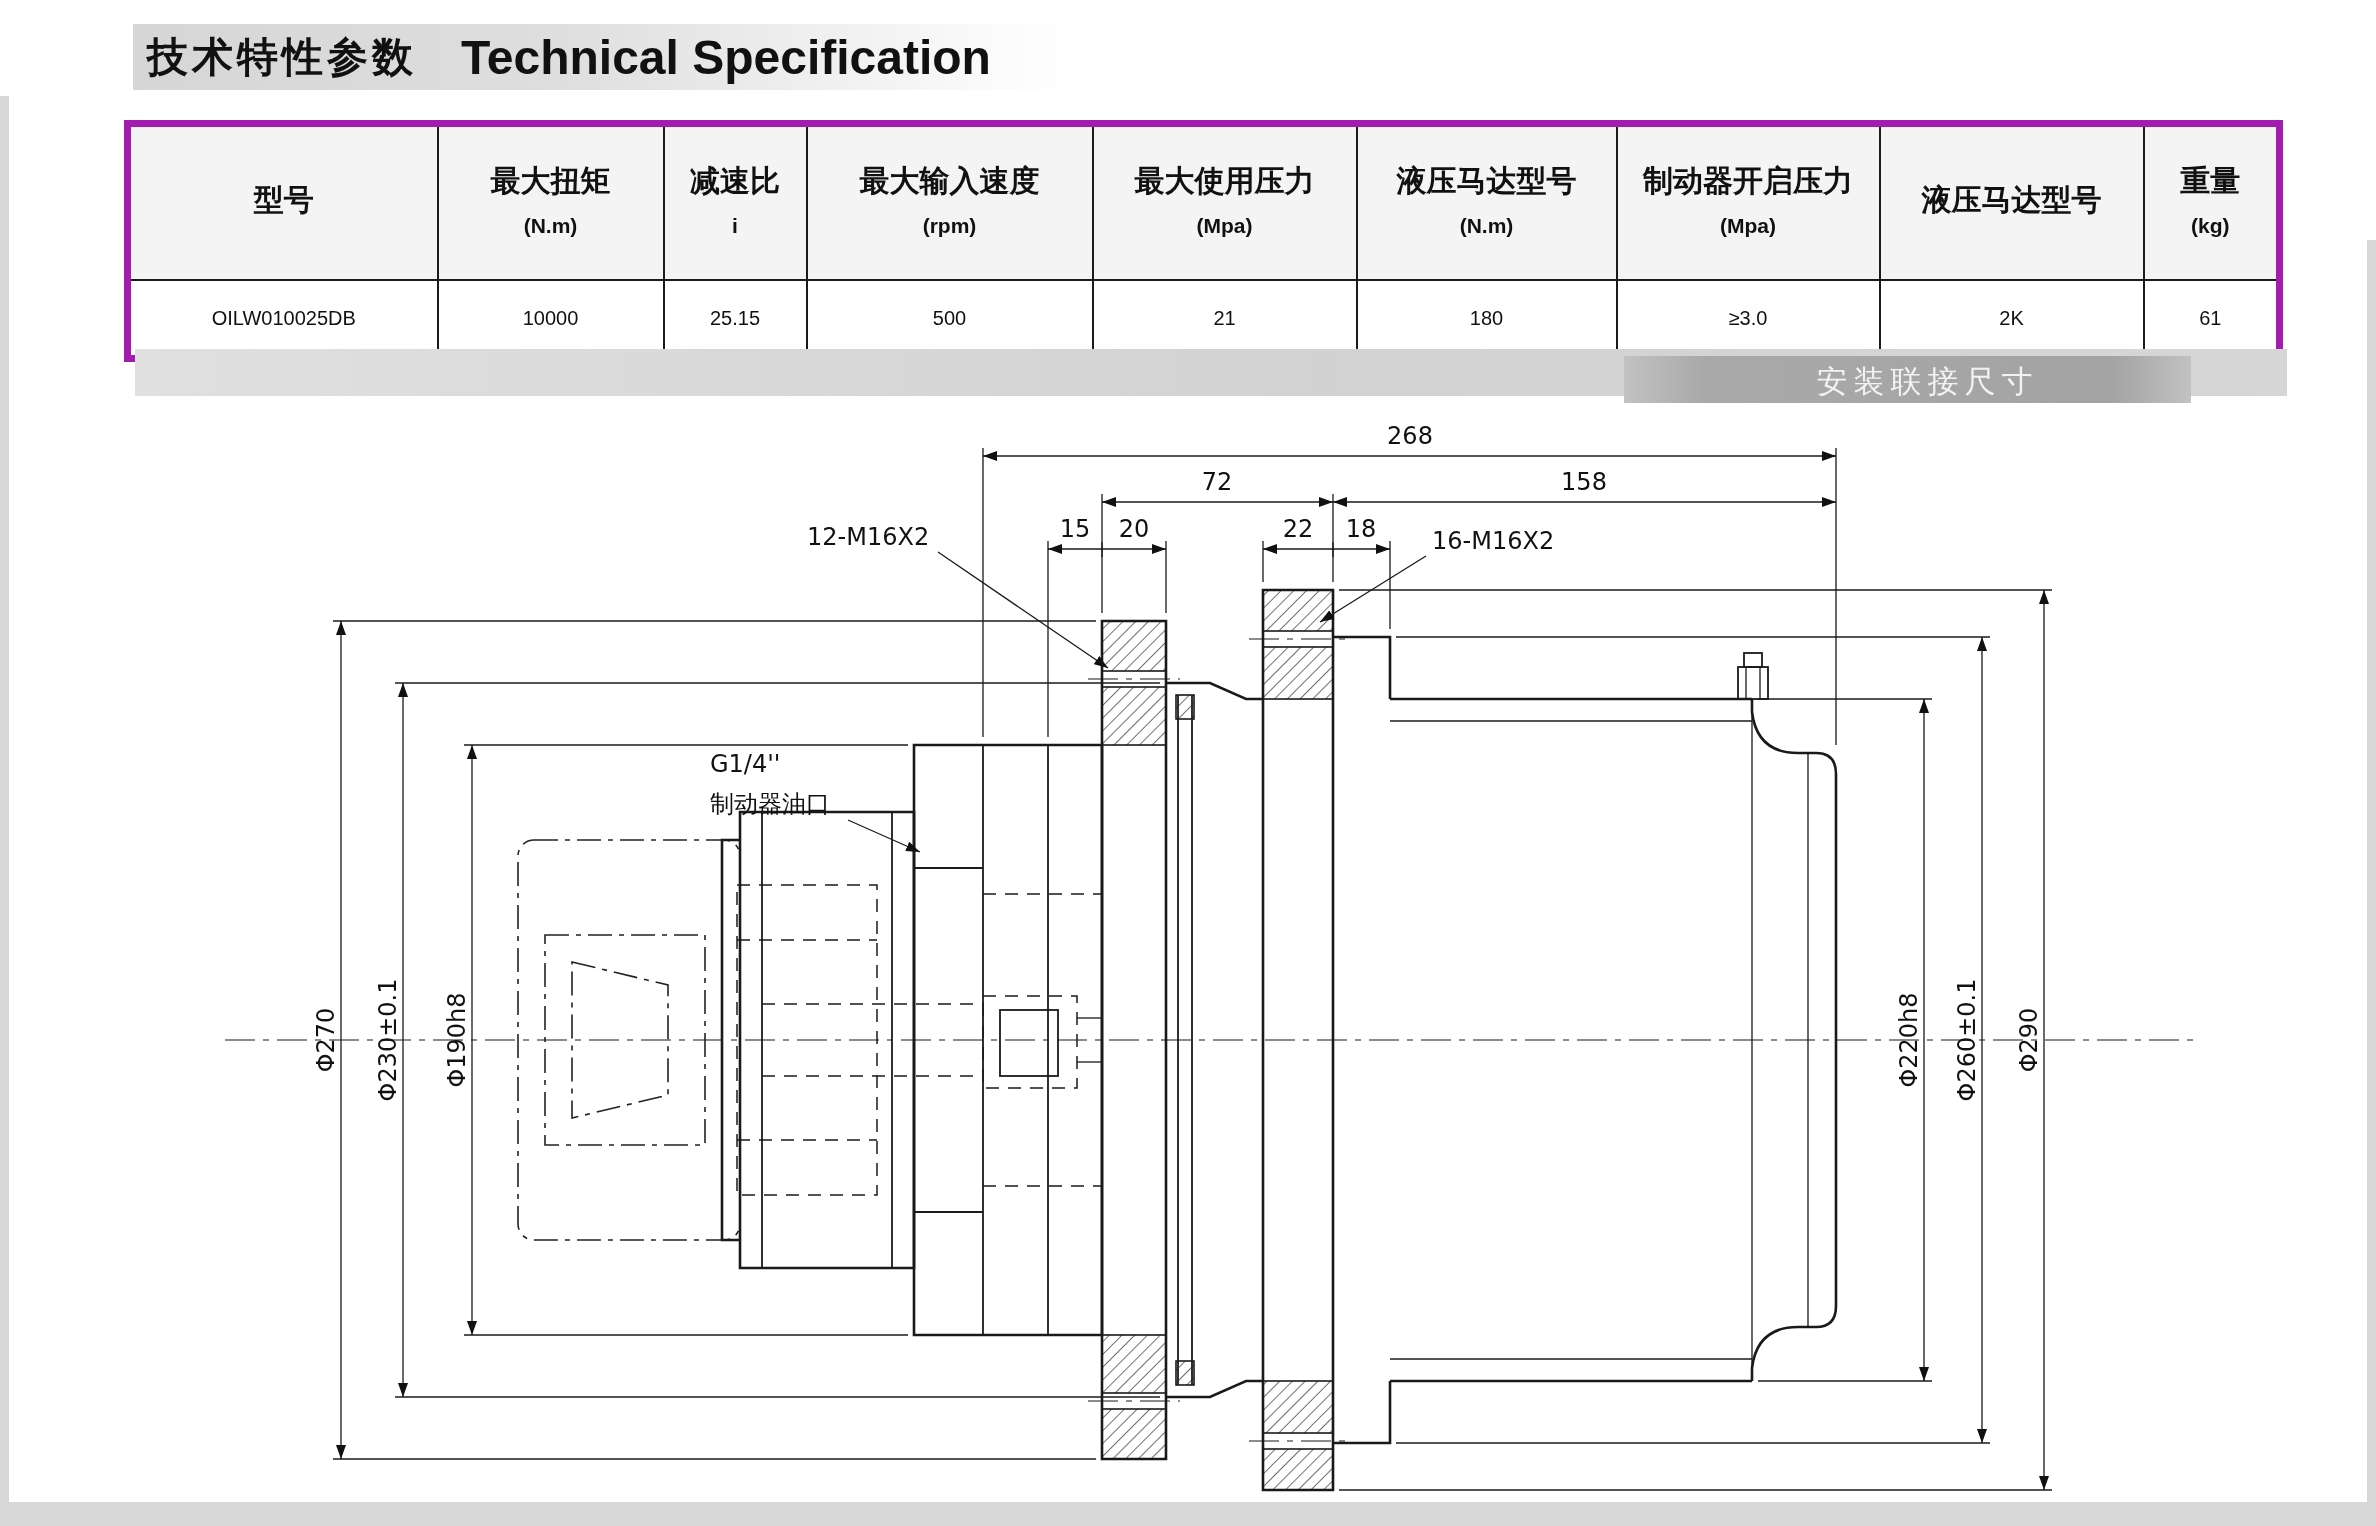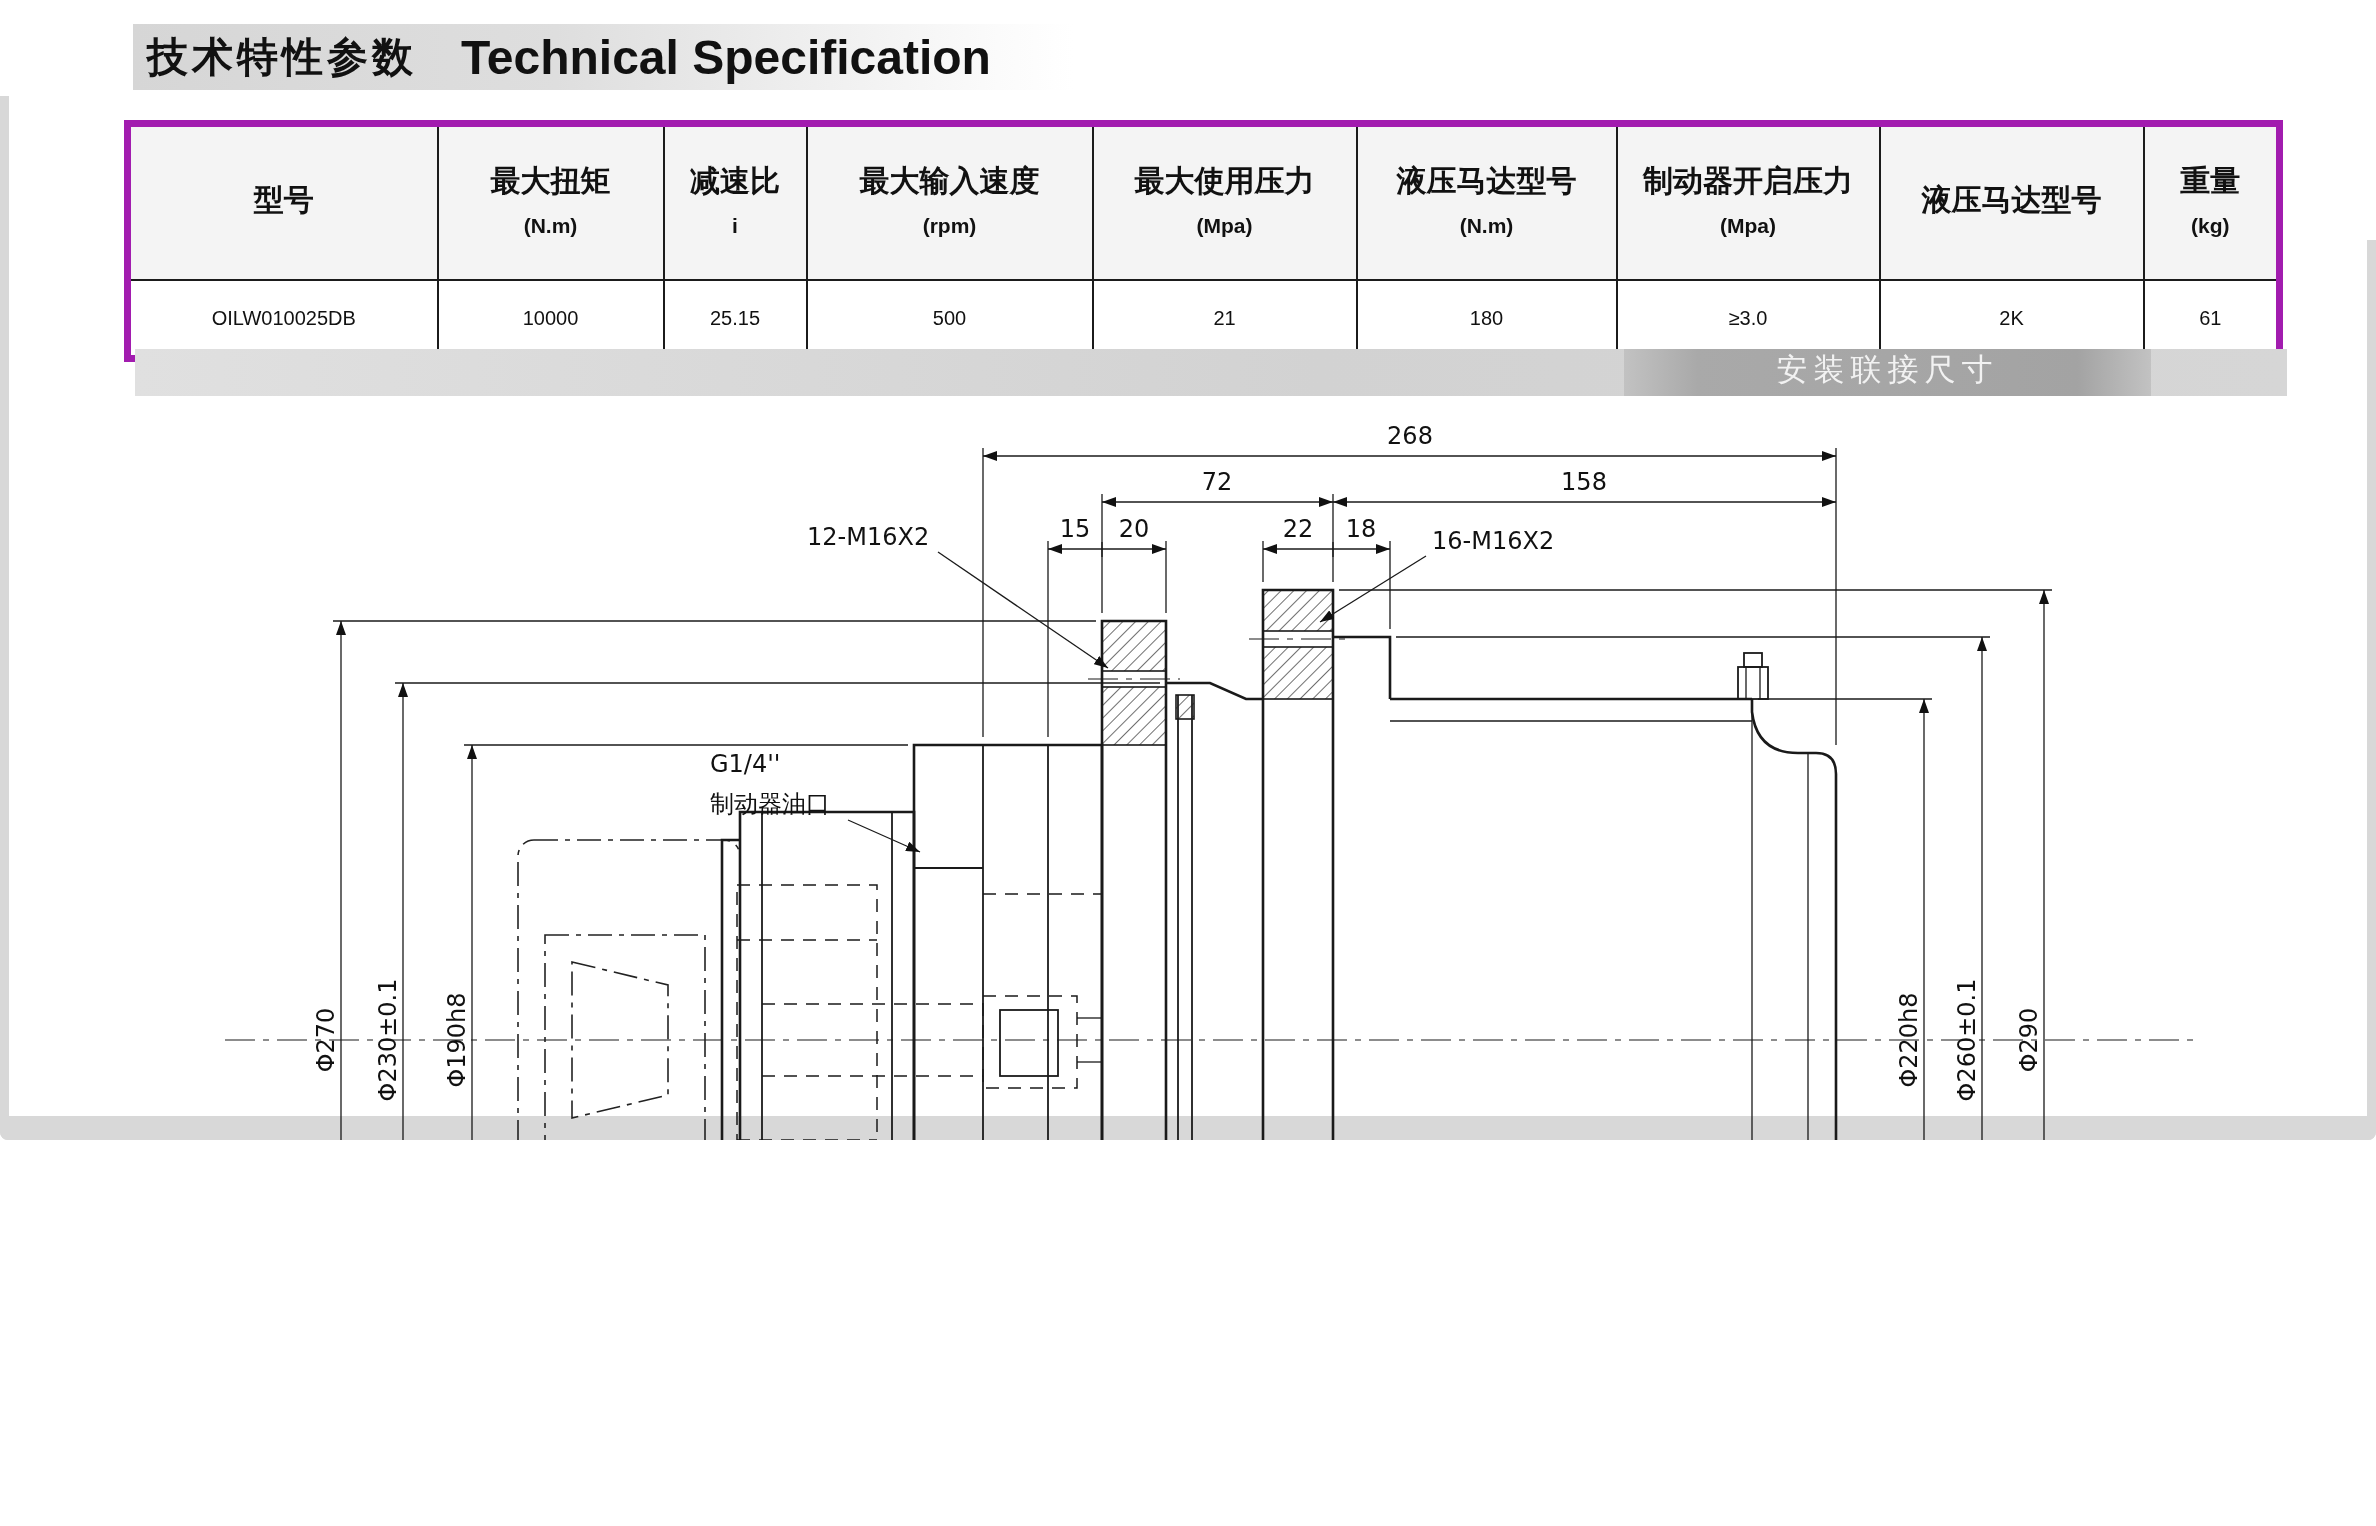--- a/index.html
+++ b/index.html
@@ -1,17 +1,17 @@
 <!DOCTYPE html>
 <html><head>
 <meta charset="utf-8">
 <style>
   html,body{margin:0;padding:0;background:#ffffff;}
-  .page{position:relative;width:2376px;height:1140px;background:#ffffff;overflow:hidden;
-        font-family:"Liberation Sans", sans-serif;color:#111;border-radius:8px;}
+  .page{position:relative;width:2376px;height:1526px;background:#ffffff;overflow:hidden;
+        font-family:"Liberation Sans", sans-serif;color:#111;}
   
   .edge-left{position:absolute;left:0;top:96px;width:9px;bottom:0;background:#d8d8d8;}
   .edge-bottom{position:absolute;left:0;right:0;bottom:0;height:24px;background:#d8d8d8;}
   .edge-right{position:absolute;right:0;top:240px;width:9px;bottom:0;background:#d8d8d8;}
 
   
   .title-bar{position:absolute;left:133px;top:24px;width:940px;height:66px;
              background:linear-gradient(90deg,#d6d6d6 0%,#dedede 45%,#fbfbfb 92%,#ffffff 100%);
              display:flex;align-items:center;gap:44px;padding-left:14px;box-sizing:border-box;}
   .title-zh{font-size:41px;font-weight:bold;letter-spacing:4px;}
@@ -22,23 +22,23 @@
              table-layout:fixed;background:#fff;border:7px solid #a21caf;}
   table.spec th,table.spec td{border:2px solid #1b1b1b;text-align:center;vertical-align:middle;padding:0;}
   table.spec thead th{height:152px;background:#f4f4f4;font-weight:bold;}
   .hl1{font-size:30px;font-weight:bold;line-height:40px;}
   .hl2{font-size:21px;font-weight:bold;line-height:38px;margin-top:6px;}
   table.spec td{height:74px;font-size:20px;}
 
   
   .banner{position:absolute;left:135px;top:349px;width:2152px;height:47px;
           background:linear-gradient(90deg,#e0e0e0 0%,#d2d2d2 55%,#d6d6d6 100%);}
-  .banner-dark{position:absolute;left:1489px;top:0;width:527px;height:47px;
+  .banner-dark{position:absolute;left:1489px;top:7px;width:527px;height:47px;
                background:linear-gradient(90deg,#c2c2c2 0%,#a9a9a9 14%,#a3a3a3 86%,#c2c2c2 100%);
-               display:flex;align-items:flex-start;justify-content:center;}
+               display:flex;align-items:flex-end;justify-content:center;padding-left:40px;}
   .banner-dark span{font-size:31px;letter-spacing:6px;color:#f2f2f2;}
 
   
   svg.drawing{position:absolute;left:0;top:0;}
   .ol{stroke:#1a1a1a;stroke-width:2.6;fill:none;stroke-linejoin:miter;}
   .mid{stroke:#1a1a1a;stroke-width:1.8;fill:none;}
   .thin{stroke:#1a1a1a;stroke-width:1.3;fill:none;}
   .dim{stroke:#1a1a1a;stroke-width:1.3;fill:none;}
   .cl{stroke:#1a1a1a;stroke-width:1.2;fill:none;stroke-dasharray:30 8 6 8;}
   .hid{stroke:#1a1a1a;stroke-width:1.5;fill:none;stroke-dasharray:13 9;}

